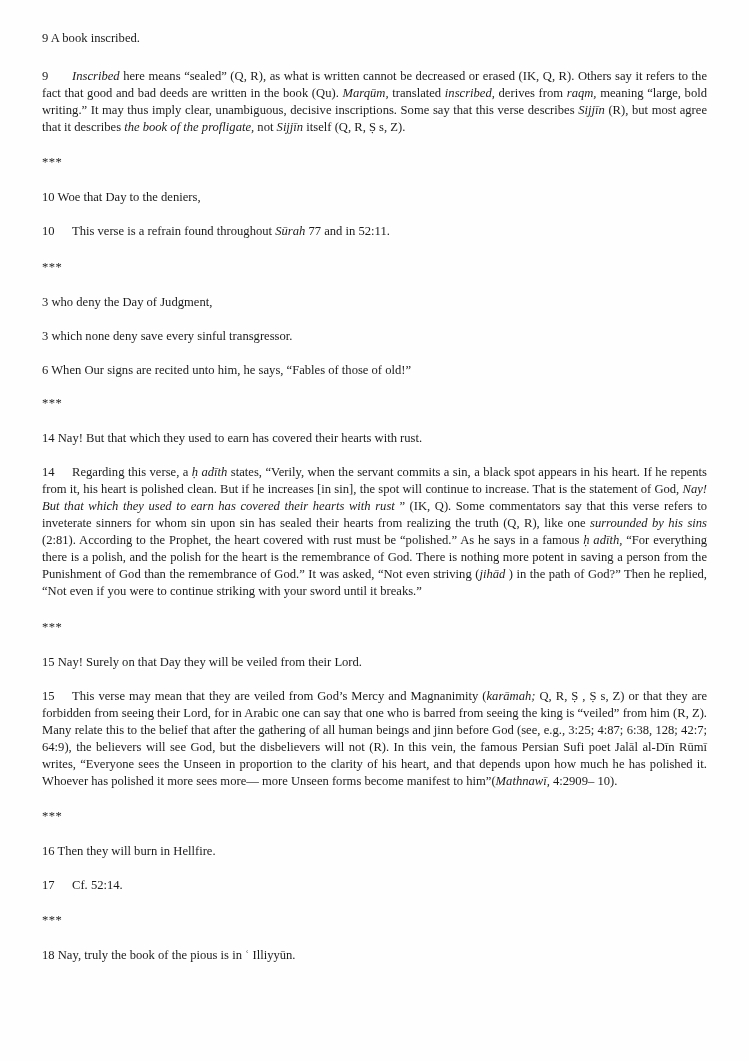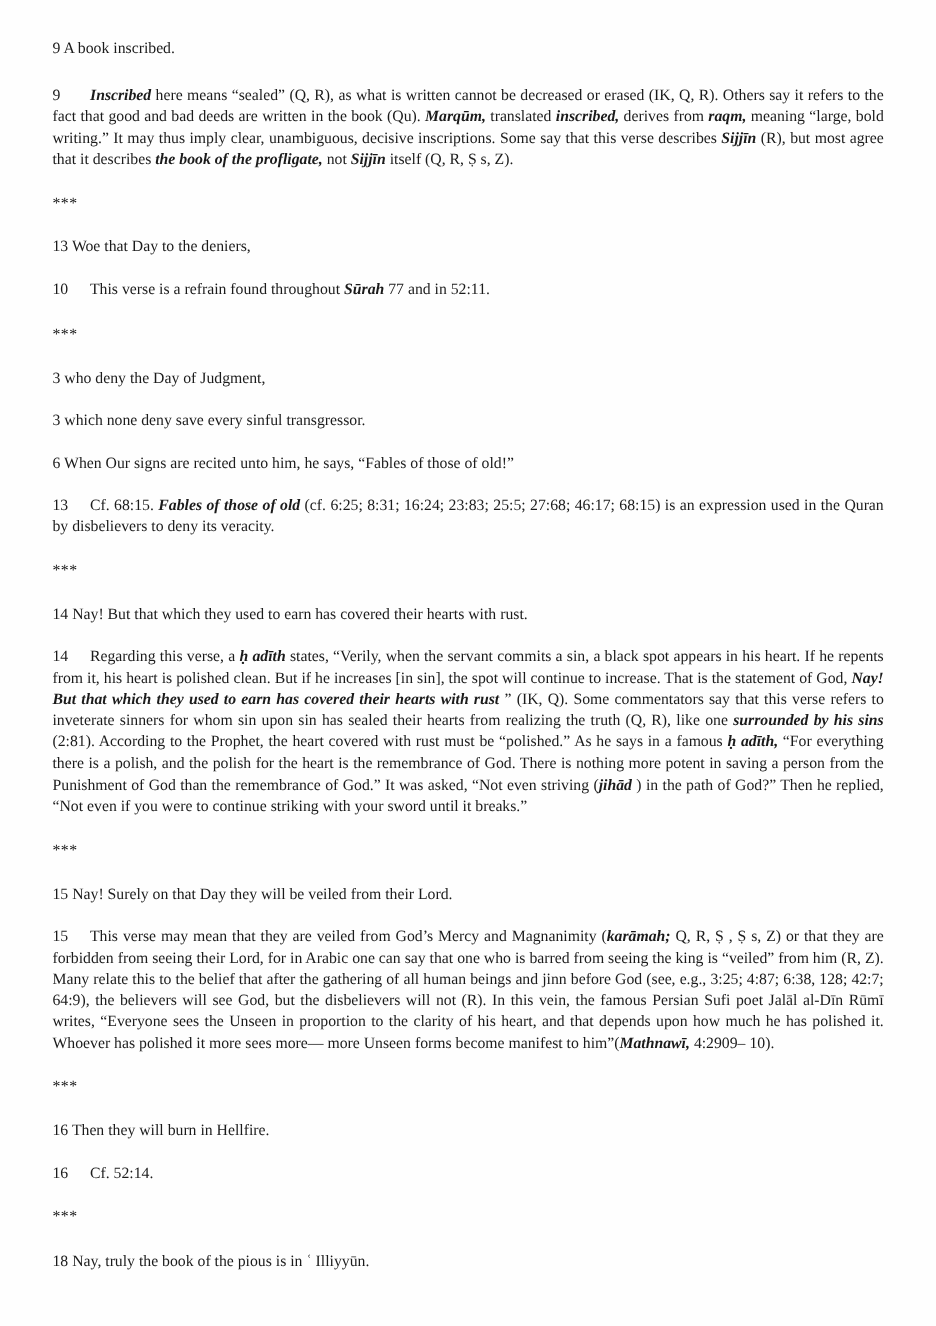--- a/index.html
+++ b/index.html
@@ -50,63 +50,61 @@
   }
   .sep {
     margin: 0 0 19px 0;
     font-size: 12.6px;
     letter-spacing: 0.4px;
     line-height: 1.2;
     color: #1b1b1b;
   }
   i, .it {
     font-style: italic;
-    font-weight: bold;
   }
 </style>
 </head>
 <body>
 
 <div class="page">
   <div class="doc-body">
 
     <p class="verse verse-first">9 A book inscribed.</p>
 
     <p class="commentary"><span class="num">9</span><i>Inscribed</i><span> here means “sealed” (Q, R), as what is written cannot be decreased or erased (IK, Q, R). Others say it refers to the fact that good and bad deeds are written in the book (Qu). </span><i>Marqūm,</i><span> translated </span><i>inscribed,</i><span> derives from </span><i>raqm,</i><span> meaning “large, bold writing.” It may thus imply clear, unambiguous, decisive inscriptions. Some say that this verse describes </span><i>Sijjīn</i><span> (R), but most agree that it describes </span><i>the book of the profligate,</i><span> not </span><i>Sijjīn</i><span> itself (Q, R, Ṣ s, Z).</span></p>
 
     <p class="sep">***</p>
 
-    <p class="verse">13 Woe that Day to the deniers,</p>
+    <p class="verse">10 Woe that Day to the deniers,</p>
 
     <p class="commentary"><span class="num">10</span><span>This verse is a refrain found throughout </span><i>Sūrah</i><span> 77 and in 52:11.</span></p>
 
     <p class="sep">***</p>
 
     <p class="verse">3 who deny the Day of Judgment,</p>
     <p class="verse">3 which none deny save every sinful transgressor.</p>
     <p class="verse">6 When Our signs are recited unto him, he says, “Fables of those of old!”</p>
 
-    <p class="commentary"><span class="num">13</span><span>Cf. 68:15. </span><i>Fables of those of old</i><span> (cf. 6:25; 8:31; 16:24; 23:83; 25:5; 27:68; 46:17; 68:15) is an expression used in the Quran by disbelievers to deny its veracity.</span></p>
 
     <p class="sep">***</p>
 
     <p class="verse">14 Nay! But that which they used to earn has covered their hearts with rust.</p>
 
     <p class="commentary"><span class="num">14</span><span>Regarding this verse, a </span><i>ḥ adīth</i><span> states, “Verily, when the servant commits a sin, a black spot appears in his heart. If he repents from it, his heart is polished clean. But if he increases [in sin], the spot will continue to increase. That is the statement of God, </span><i>Nay! But that which they used to earn has covered their hearts with rust</i><span> ” (IK, Q). Some commentators say that this verse refers to inveterate sinners for whom sin upon sin has sealed their hearts from realizing the truth (Q, R), like one </span><i>surrounded by his sins</i><span> (2:81). According to the Prophet, the heart covered with rust must be “polished.” As he says in a famous </span><i>ḥ adīth,</i><span> “For everything there is a polish, and the polish for the heart is the remembrance of God. There is nothing more potent in saving a person from the Punishment of God than the remembrance of God.” It was asked, “Not even striving (</span><i>jihād</i><span> ) in the path of God?” Then he replied, “Not even if you were to continue striking with your sword until it breaks.”</span></p>
 
     <p class="sep">***</p>
 
     <p class="verse">15 Nay! Surely on that Day they will be veiled from their Lord.</p>
 
     <p class="commentary"><span class="num">15</span><span>This verse may mean that they are veiled from God’s Mercy and Magnanimity (</span><i>karāmah;</i><span> Q, R, Ṣ , Ṣ s, Z) or that they are forbidden from seeing their Lord, for in Arabic one can say that one who is barred from seeing the king is “veiled” from him (R, Z). Many relate this to the belief that after the gathering of all human beings and jinn before God (see, e.g., 3:25; 4:87; 6:38, 128; 42:7; 64:9), the believers will see God, but the disbelievers will not (R). In this vein, the famous Persian Sufi poet Jalāl al-Dīn Rūmī writes, “Everyone sees the Unseen in proportion to the clarity of his heart, and that depends upon how much he has polished it. Whoever has polished it more sees more— more Unseen forms become manifest to him”(</span><i>Mathnawī,</i><span> 4:2909– 10).</span></p>
 
     <p class="sep">***</p>
 
     <p class="verse">16 Then they will burn in Hellfire.</p>
 
-    <p class="commentary"><span class="num">16</span><span>Cf. 52:14.</span></p>
+    <p class="commentary"><span class="num">17</span><span>Cf. 52:14.</span></p>
 
     <p class="sep">***</p>
 
     <p class="verse">18 Nay, truly the book of the pious is in ʿ Illiyyūn.</p>
 
   </div>
 </div>
 
 </body></html>

